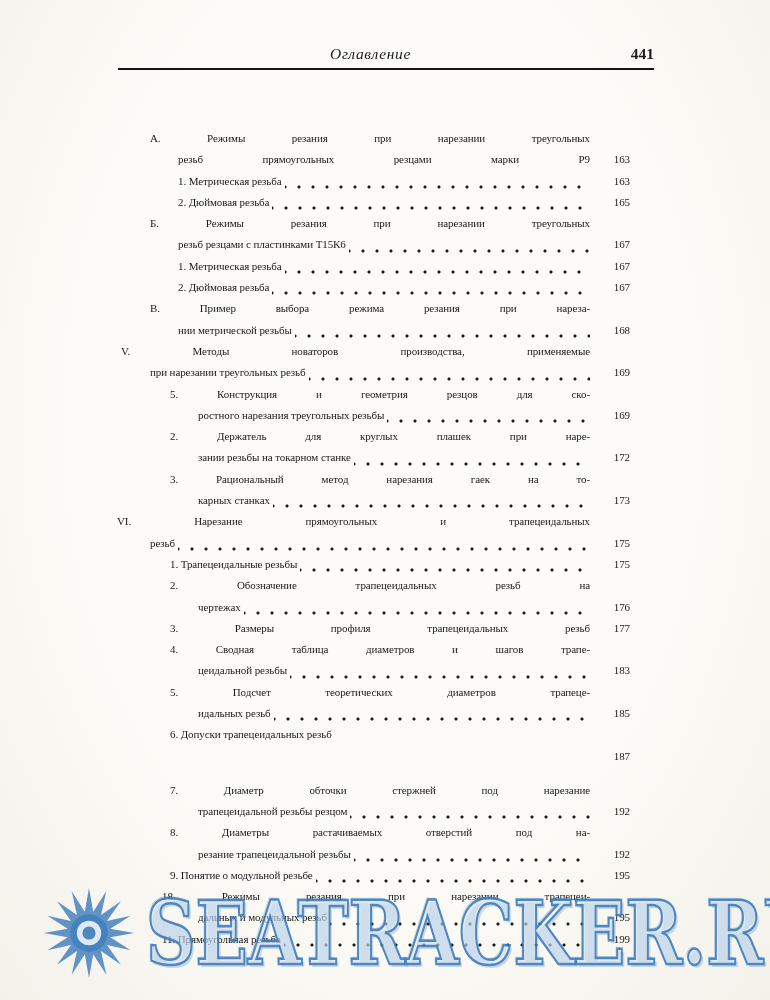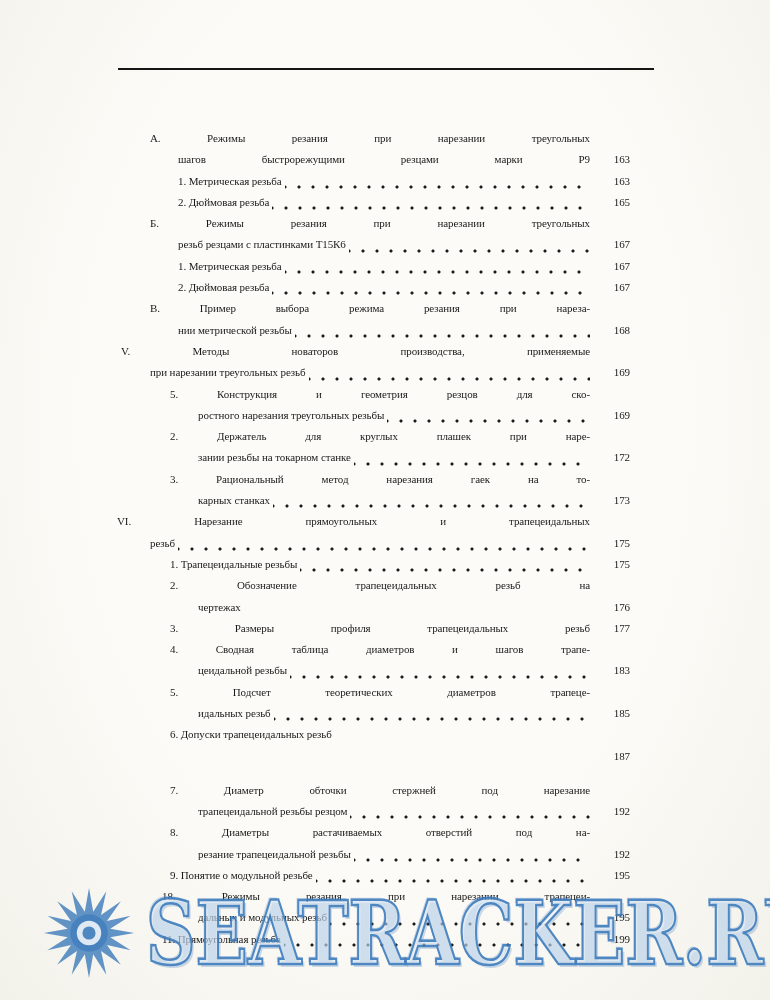--- a/index.html
+++ b/index.html
@@ -68,31 +68,35 @@
     color: rgba(250, 253, 255, 0.50);
     -webkit-text-stroke: 2.5px rgba(56, 120, 186, 0.95);
     text-shadow: 3px 3px 0 rgba(56,120,186,0.28), -2px -2px 0 rgba(56,120,186,0.28);
   }
 </style>
 </head>
 <body>
 
 <div class="page">
 
+  <header class="page-header">
+    <span class="running-title">Оглавление</span>
+    <span class="folio">441</span>
+  </header>
 
   <div class="rule"></div>
 
   <main class="toc">
       <div class="toc-line" style="padding-left: 33px;">
     <span class="toc-text just">А. Режимы резания при нарезании треугольных</span>
 
     <span class="toc-page"></span>
   </div>
       <div class="toc-line" style="padding-left: 61px;">
-    <span class="toc-text just">шагов быстрорежущими резцами марки Р9</span>
+    <span class="toc-text just">резьб прямоугольных резцами марки Р9</span>
 
     <span class="toc-page">163</span>
   </div>
       <div class="toc-line" style="padding-left: 61px;">
     <span class="toc-text">1. Метрическая резьба</span>
     <span class="toc-dots"></span>
     <span class="toc-page">163</span>
   </div>
       <div class="toc-line" style="padding-left: 61px;">
     <span class="toc-text">2. Дюймовая резьба</span>
@@ -182,21 +186,21 @@
       <div class="toc-line" style="padding-left: 53px;">
     <span class="toc-text">1. Трапецеидальные резьбы</span>
     <span class="toc-dots"></span>
     <span class="toc-page">175</span>
   </div>
       <div class="toc-line" style="padding-left: 53px;">
     <span class="toc-text just">2. Обозначение трапецеидальных резьб на</span>
 
     <span class="toc-page"></span>
   </div>
-      <div class="toc-line" style="padding-left: 81px; align-items: flex-end;">
+      <div class="toc-line" style="padding-left: 81px;">
     <span class="toc-text">чертежах</span>
     <span class="toc-dots"></span>
     <span class="toc-page">176</span>
   </div>
       <div class="toc-line" style="padding-left: 53px;">
     <span class="toc-text just">3. Размеры профиля трапецеидальных резьб</span>
 
     <span class="toc-page">177</span>
   </div>
       <div class="toc-line" style="padding-left: 53px;">

